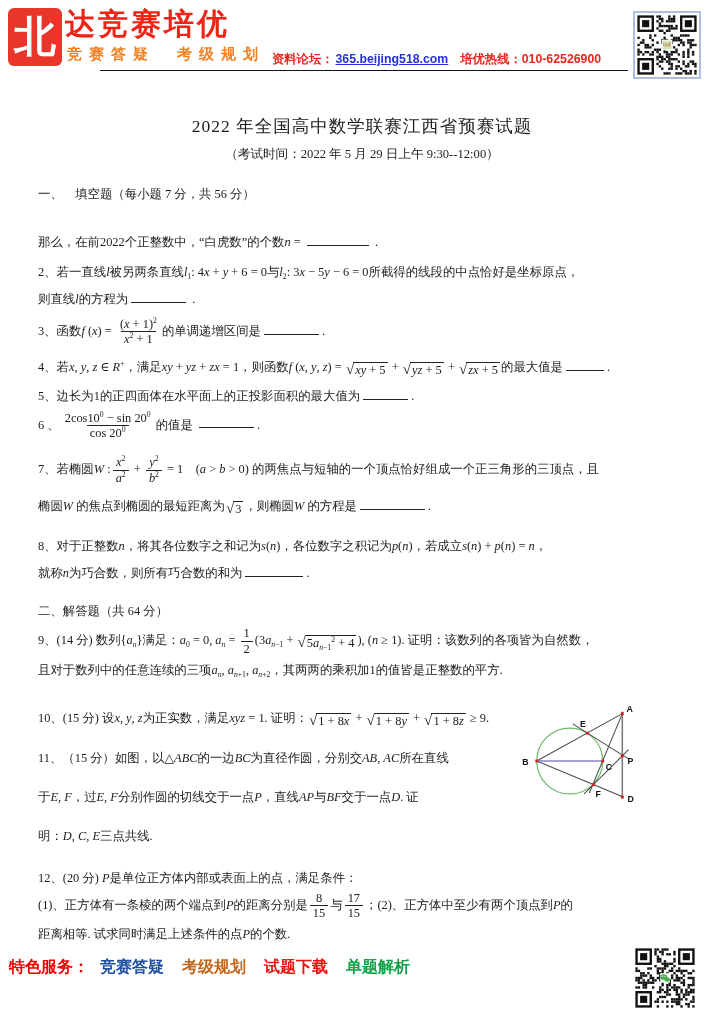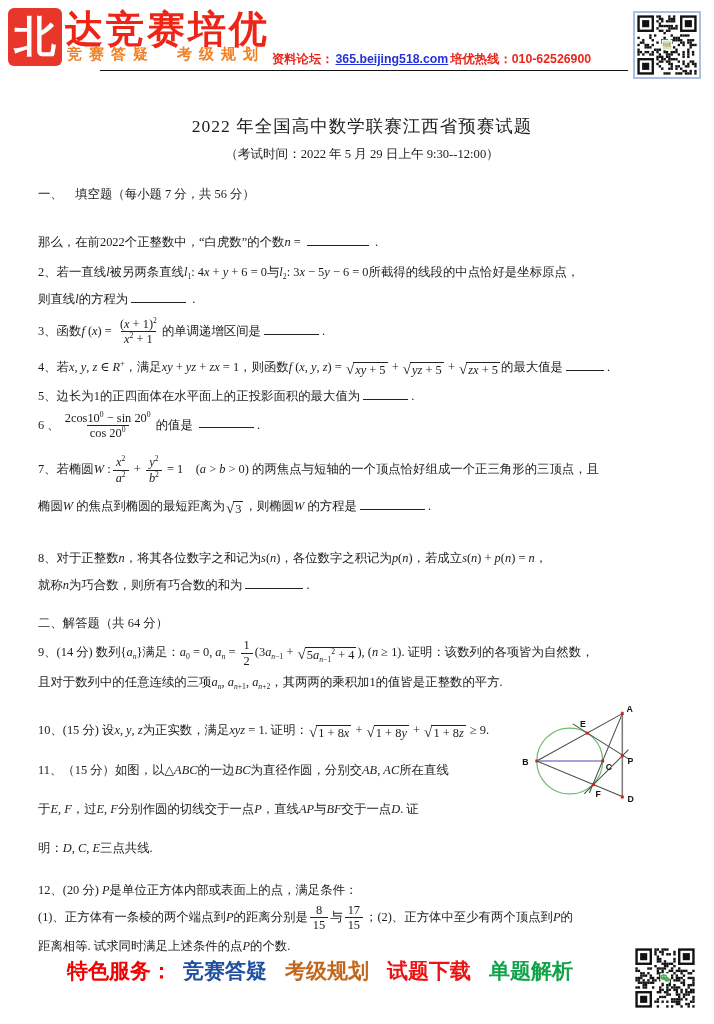--- a/index.html
+++ b/index.html
@@ -6,45 +6,45 @@
   body{width:714px;height:1024px;background:#ffffff;position:relative;overflow:hidden;
        font-family:"Liberation Serif","DejaVu Serif",serif;color:#1c1c1c;}
   .page{position:absolute;inset:0;}
 
   
   .seal{position:absolute;left:9px;top:9px;width:52px;height:56px;background:#e8372a;
         color:#fff;display:flex;align-items:center;justify-content:center;
         font-family:"Liberation Sans",sans-serif;font-weight:bold;font-size:42px;
         border-radius:5px;box-shadow:0 0 0 1px #e8372a;}
   .brand{position:absolute;left:65px;top:4px;font-family:"Liberation Sans",sans-serif;
-         font-weight:bold;font-size:38px;color:#ee2416;letter-spacing:3px;}
+         font-weight:bold;font-size:30px;color:#ee2416;letter-spacing:3px;}
   .tagline{position:absolute;left:67px;top:45px;font-family:"Liberation Sans",sans-serif;
          font-weight:bold;font-size:15px;color:#f08021;letter-spacing:7px;}
   .info{position:absolute;left:272px;top:51px;font-family:"Liberation Sans",sans-serif;
         font-weight:bold;font-size:12.3px;white-space:nowrap;}
   .info .red{color:#e8261a;}
-  .info a{color:#2431d8;text-decoration:underline;margin:0 2px 0 2px;cursor:pointer;}
+  .info a{color:#2431d8;text-decoration:underline;margin:0 12px 0 2px;cursor:pointer;}
   .rule{position:absolute;left:100px;top:70px;width:528px;border-top:1.6px solid #111;}
   .qr{position:absolute;width:64px;height:64px;background:#fff;}
   .qr svg{display:block;width:100%;height:100%;}
   .qr-top{left:633px;top:11px;border:2px solid #a9c0e4;}
   .qr-bottom{left:633px;top:946px;}
 
   
   .main{position:absolute;left:38px;top:0;width:648px;font-size:12.4px;line-height:21px;}
   .title{margin-top:116px;text-align:center;font-size:17.5px;letter-spacing:1px;}
   .subtitle{margin-top:7px;text-align:center;font-size:12.6px;}
   .sec{margin-top:19px;}
   .q{margin-top:6px;}
   #q2{line-height:27px;}
   #q3{margin-top:4px;line-height:25px;}
   #q4{margin-top:8px;line-height:25px;}
   #q6{margin-top:4px;line-height:25px;}
   #q7{margin-top:11px;line-height:37px;}
-  #q8{margin-top:20px;line-height:27px;}
+  #q8{margin-top:8px;line-height:27px;}
   #sec2{margin-top:14px;}
   #q9{margin-top:4px;line-height:29px;}
   #q10{margin-top:20px;line-height:26px;}
   #q11{margin-top:8px;line-height:39px;width:486px;}
   #q12{margin-top:9px;line-height:26px;}
 
   
   .m,.it,.up{font-family:"Liberation Serif","DejaVu Serif",serif;}
   .it{font-style:italic;}
   sub,sup{font-size:0.62em;line-height:0;}
@@ -55,22 +55,22 @@
   .sqrt{display:inline-flex;align-items:flex-start;vertical-align:-0.25em;margin:0 1px;}
   .rad{font-size:1.22em;line-height:1;margin-right:-1px;}
   .radbody{border-top:1.2px solid #222;padding:0 2px;line-height:1.25;}
   .blank{display:inline-block;border-bottom:1.2px solid #222;height:0.95em;margin:0 3px;}
 
   
   .figure{position:absolute;left:514px;top:694px;width:196px;height:134px;}
   .figure svg{display:block;width:100%;height:100%;}
 
   
-  .footer-services{position:absolute;left:0;top:957px;width:640px;text-align:center;
-        font-family:"Liberation Sans",sans-serif;font-weight:bold;font-size:21px;}
+  .footer-services{position:absolute;left:0;top:957px;width:640px;
+        font-family:"Liberation Sans",sans-serif;font-weight:bold;font-size:16px;}
   .footer-services span{margin:0 9px;}
   .fs-label{margin-right:2px !important;}
 </style>
 </head>
 <body>
 
 <div class="page">
 
   <div>
     <div class="seal">

